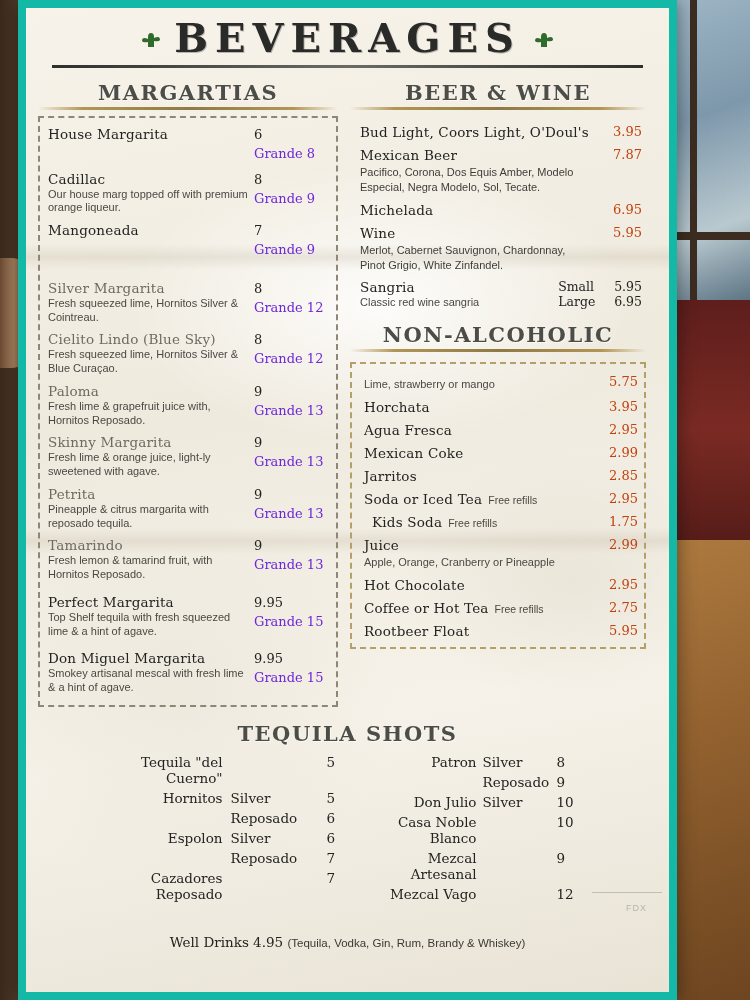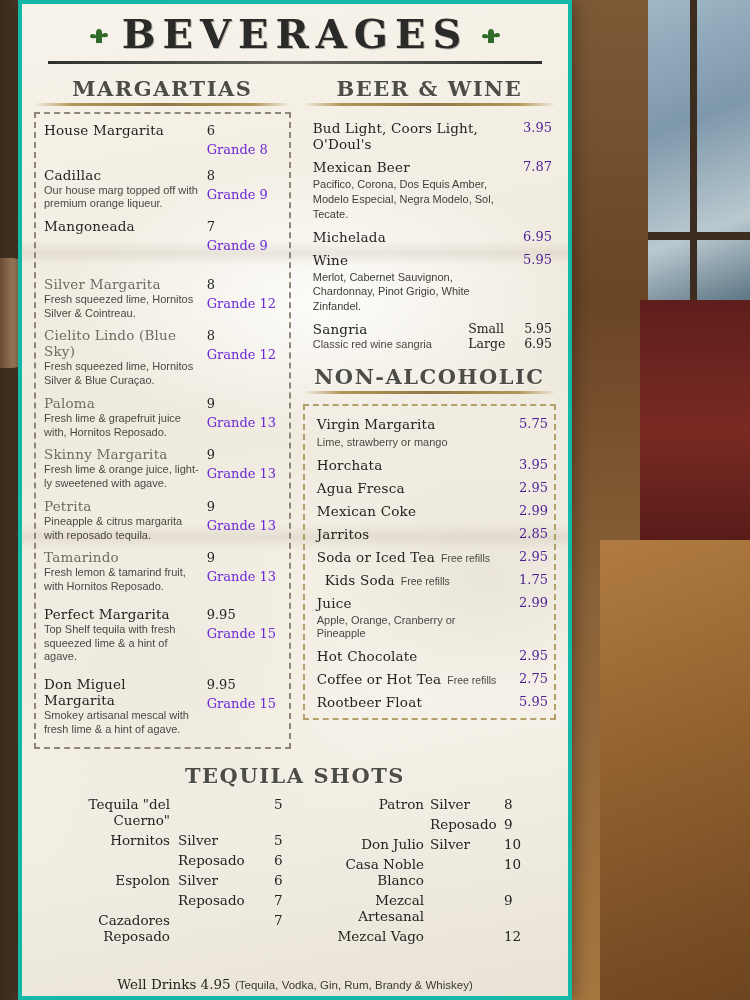--- a/index.html
+++ b/index.html
@@ -43,23 +43,23 @@
     background: linear-gradient(90deg, #3a2a1c 0%, #57412c 70%, #6f5238 100%);
   }
   .thumb {
     position: absolute; left: 0; top: 258px; width: 26px; height: 110px;
     background: linear-gradient(90deg, #6a4a33 0%, #ae8763 55%, #7d5a3e 100%);
     border-radius: 0 14px 14px 0;
   }
 
   
   .menu-card {
-    position: absolute; left: 18px; top: 0; width: 554px; height: 1000px;
+    position: absolute; left: 18px; top: 0; width: 659px; height: 1000px;
     background: #fbf8f2;
-    border: 4px solid #14b8a6;
+    border: 8px solid #14b8a6;
     box-shadow: 0 0 18px rgba(0,0,0,.45);
     overflow: hidden;
   }
   .paper {
     position: absolute; inset: 0;
     background:
       radial-gradient(ellipse 360px 200px at 55% 30%, rgba(255,255,255,.85), rgba(248,244,235,0) 70%),
       radial-gradient(ellipse 300px 260px at 24% 70%, rgba(230,224,210,.45), rgba(248,244,235,0) 72%),
       radial-gradient(ellipse 240px 180px at 85% 58%, rgba(222,215,200,.40), rgba(248,244,235,0) 70%),
       linear-gradient(170deg, #f7f3ea 0%, #efeade 40%, #f6f2e9 70%, #e9e3d6 100%);
@@ -128,21 +128,21 @@
     font-size: 11px; color: #4b4843; line-height: 1.25; margin-top: 1px;
   }
   .item-prices {
     flex: 0 0 auto; text-align: left; min-width: 74px;
     font-family: "DejaVu Serif", serif; font-size: 13px; color: #232321;
     line-height: 1.45;
   }
   .item-prices .p2 { color: #6d28d9; }
   .price-inline {
     flex: 0 0 auto; font-family: "DejaVu Serif", serif;
-    font-size: 13px; color: #4c1d95; min-width: 44px; text-align: right;
+    font-size: 13px; color: #c2410c; min-width: 44px; text-align: right;
   }
   .note-inline {
     font-family: "Liberation Sans", sans-serif; font-size: 10.5px;
     color: #4b4843; margin-left: 6px;
   }
   .size-row {
     display: flex; gap: 8px; align-items: baseline;
     font-family: "DejaVu Serif", serif; font-size: 12.5px; color: #232321;
   }
   .size-label { min-width: 48px; }
@@ -415,21 +415,20 @@
         </div>
 
         <div style="margin-top:12px">
           <div class="section-title">NON-ALCOHOLIC</div>
           <div class="title-underline"></div>
 
           <div class="dashed-box gold" style="margin-top:10px;padding:10px 6px 8px 12px">
 
             <div class="item">
               <div class="item-main">
-                <div class="item-name">Virgin Margarita</div>
                 <div class="item-desc" style="margin-top:4px">Lime, strawberry or mango</div>
               </div>
               <div class="price-inline">5.75</div>
             </div>
 
             <div class="item">
               <div class="item-main">
                   <div class="item-name">Horchata</div>
                 </div>
               <div class="price-inline">3.95</div>

